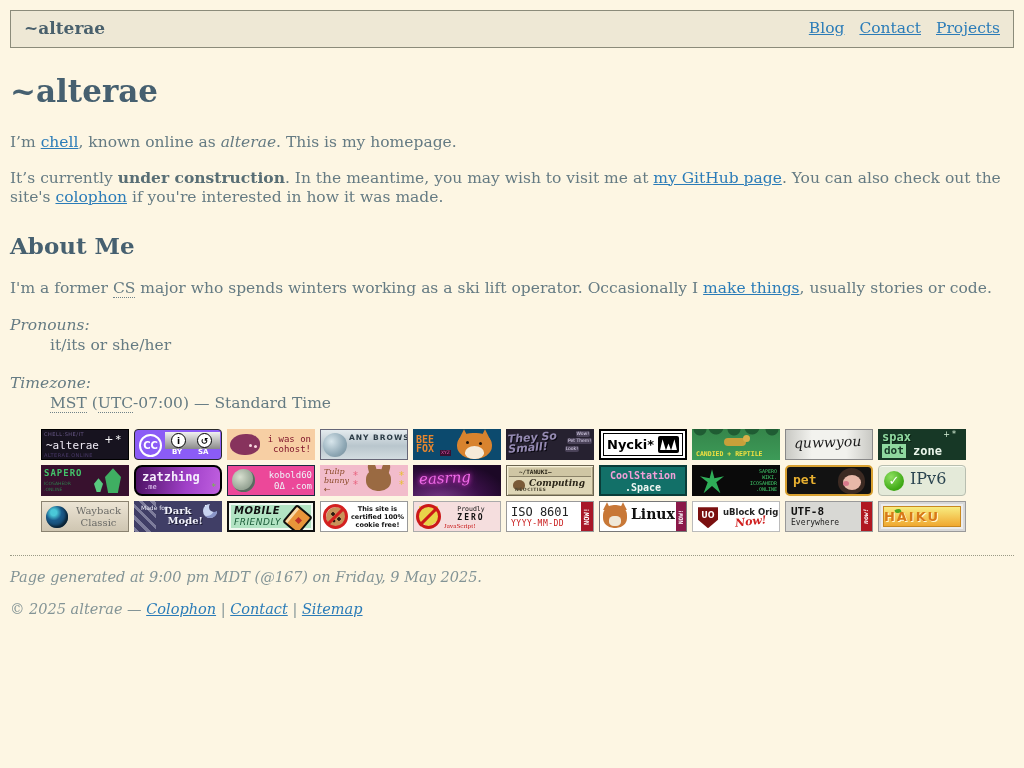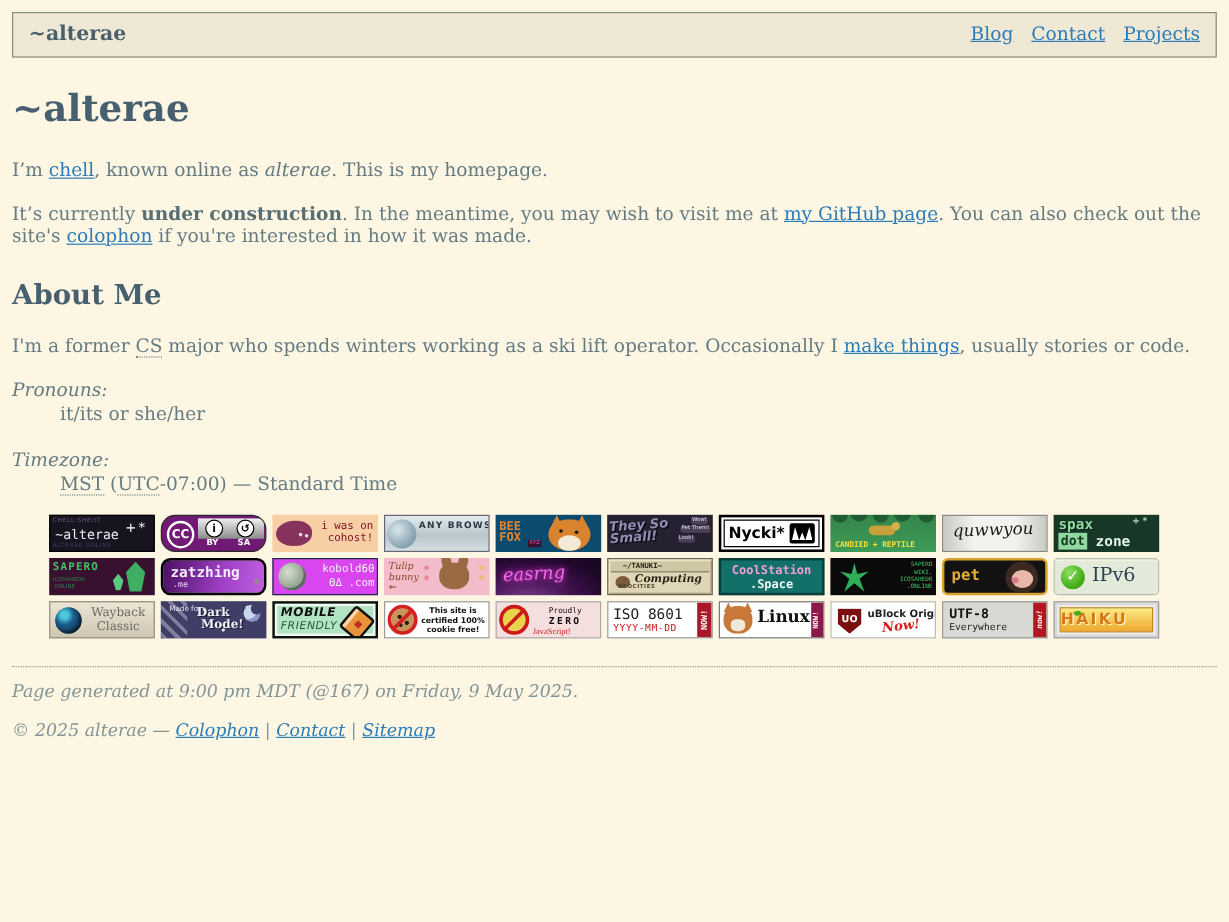--- a/index.html
+++ b/index.html
@@ -49,21 +49,21 @@
   }
   .bp{position:absolute;display:block;white-space:pre;}
 
   
   .badge--alterae{background:#17131f;border:1px solid #000;}
   .b-alt-top{left:2px;top:1px;font-size:5px;color:#6a5a8a;letter-spacing:.5px;}
   .b-alt-mid{left:4px;top:9px;font-size:11px;color:#efeaf5;font-family:"DejaVu Sans Mono",monospace;}
   .b-alt-star{right:5px;top:3px;font-size:11px;color:#fff;letter-spacing:2px;}
   .b-alt-bot{left:2px;bottom:1px;font-size:5px;color:#4a3a6a;letter-spacing:.5px;}
 
-  .badge--cc{background:#701a75;border:1px solid #2a2a2a;border-radius:12px;}
+  .badge--cc{background:#8b5cf6;border:1px solid #2a2a2a;border-radius:4px;}
   .b-cc-strip{left:30px;top:2px;width:55px;height:17px;background:linear-gradient(#f0f0f0,#8a8a8a);}
   .b-cc-main{left:4px;top:4px;width:23px;height:23px;border:2px solid #fff;border-radius:50%;color:#fff;font-weight:bold;font-size:10px;line-height:19px;text-align:center;}
   .b-cc-by{left:36px;top:3px;width:15px;height:15px;border-radius:50%;background:#fff;border:1px solid #000;color:#000;font-size:9px;font-weight:bold;text-align:center;line-height:14px;}
   .b-cc-sa{left:62px;top:3px;width:15px;height:15px;border-radius:50%;background:#fff;border:1px solid #000;color:#000;font-size:9px;font-weight:bold;text-align:center;line-height:14px;}
   .b-cc-bytxt{left:37px;bottom:2px;font-size:7px;color:#fff;font-weight:bold;}
   .b-cc-satxt{left:63px;bottom:2px;font-size:7px;color:#fff;font-weight:bold;}
 
   .badge--cohost{background:#f7cfa4;}
   .b-egg{left:3px;top:5px;width:30px;height:21px;background:#87335d;border-radius:55% 45% 50% 50%;}
   .b-egg-eyes{left:22px;top:15px;width:3px;height:3px;background:#f8d8e0;border-radius:50%;box-shadow:5px 1px 0 #f8d8e0;}
@@ -118,21 +118,21 @@
   .b-sa-name{left:3px;top:3px;font-size:9px;font-weight:bold;color:#43c26a;font-family:"DejaVu Sans Mono",monospace;letter-spacing:1px;}
   .b-sa-sub{left:3px;top:16px;font-size:4.5px;line-height:5.5px;color:#2e7d4c;}
   .b-sa-cr1{right:8px;top:3px;width:16px;height:25px;background:#3fae62;clip-path:polygon(50% 0,100% 35%,80% 100%,20% 100%,0 35%);}
   .b-sa-cr2{right:26px;top:13px;width:9px;height:14px;background:#59c97f;clip-path:polygon(50% 0,100% 40%,70% 100%,30% 100%,0 40%);}
 
   .badge--zatzhing{background:linear-gradient(100deg,#4a1060,#a040c8 60%,#c060e0);border:2px solid #000;border-radius:8px;}
   .b-zz-txt{left:6px;top:3px;font-size:12px;font-weight:bold;color:#f5eefc;font-family:"DejaVu Sans Mono",monospace;}
   .b-zz-me{left:8px;top:16px;font-size:7px;color:#e8d0f8;font-family:"DejaVu Sans Mono",monospace;}
   .b-zz-fl{right:4px;bottom:1px;font-size:9px;color:#70c040;}
 
-  .badge--kobold{background:#d946ef;border:1px solid #1a2a40;}
+  .badge--kobold{background:#ec4899;border:1px solid #1a2a40;}
   .b-kb-moon{left:4px;top:3px;width:23px;height:23px;border-radius:50%;background:radial-gradient(circle at 35% 35%,#d8e0d0,#9aa898 55%,#788878);box-shadow:inset -2px -2px 0 #5a6a60;}
   .b-kb-txt{left:30px;top:4px;width:54px;font-size:9px;line-height:11px;color:#eef2f8;font-family:"DejaVu Sans Mono",monospace;text-align:right;}
 
   .badge--tulip{background:#f2bccb;}
   .b-tb-txt{left:4px;top:2px;font-size:8px;line-height:9px;font-style:italic;color:#8a4a28;font-family:"DejaVu Serif",serif;}
   .b-tb-arrow{left:4px;top:20px;font-size:8px;color:#8a4a28;}
   .b-tb-earl{left:48px;top:-3px;width:8px;height:12px;background:#9a6a42;border-radius:50% 50% 0 0;transform:rotate(-15deg);}
   .b-tb-earr{left:62px;top:-3px;width:8px;height:12px;background:#9a6a42;border-radius:50% 50% 0 0;transform:rotate(15deg);}
   .b-tb-head{left:46px;top:4px;width:25px;height:22px;background:#9a6a42;border-radius:45%;}
   .b-tb-fll{left:33px;top:6px;font-size:10px;line-height:9px;color:#e8637f;}

